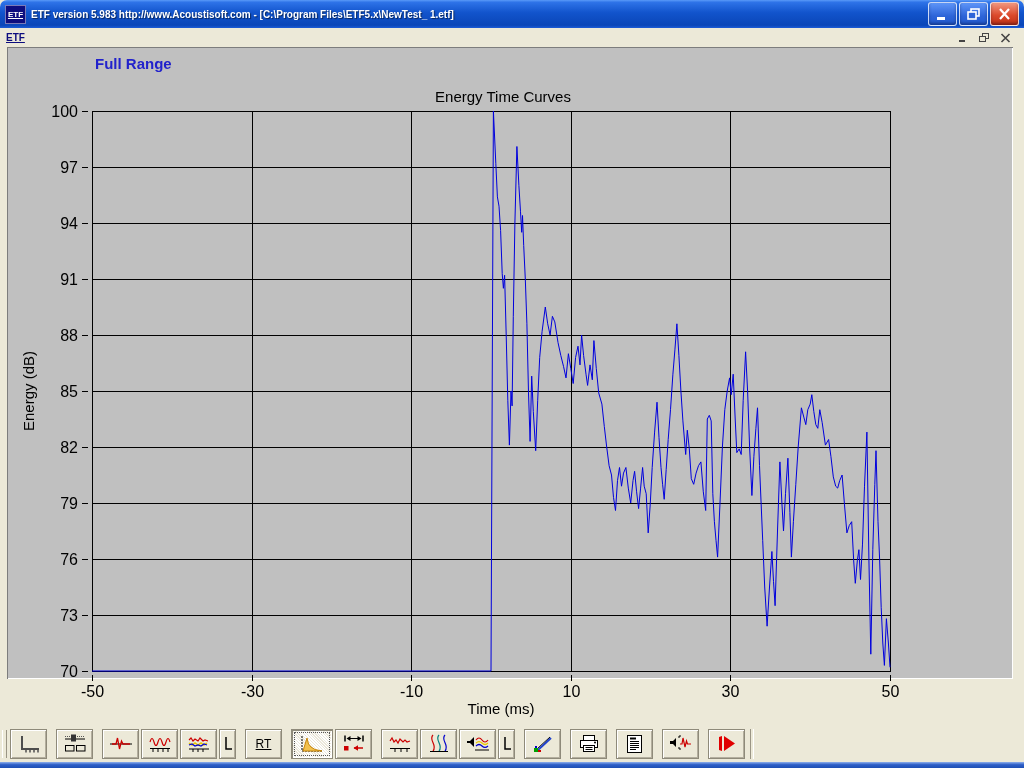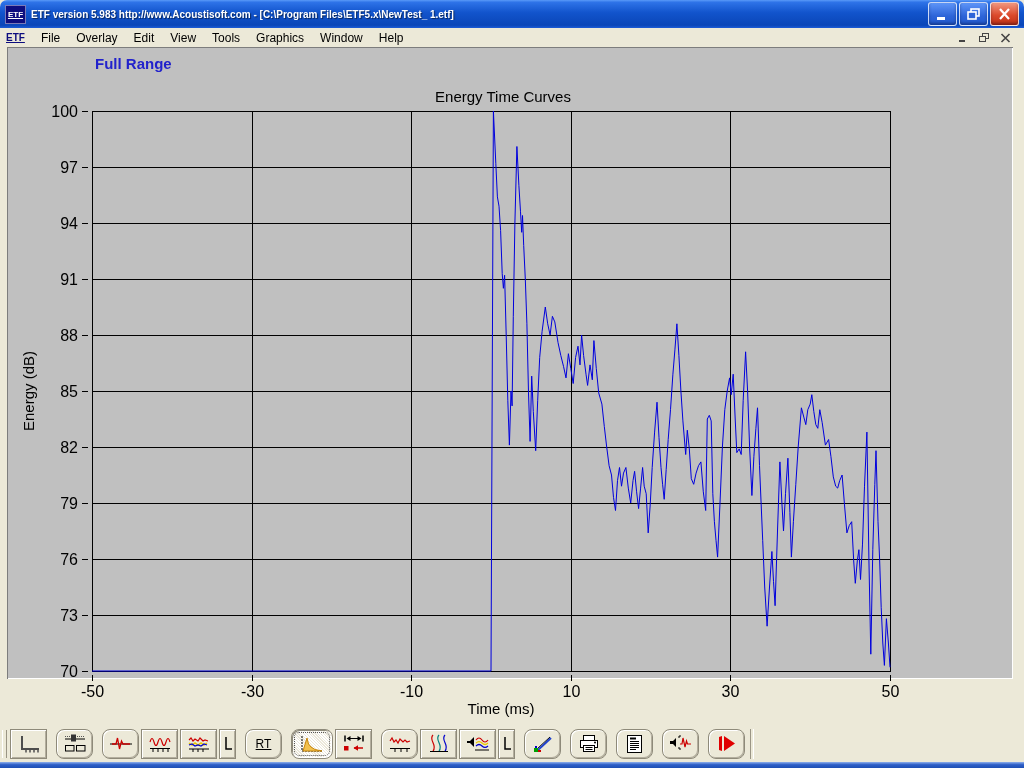--- a/index.html
+++ b/index.html
@@ -65,21 +65,21 @@
     position:absolute;left:2px;top:4px;width:3px;height:28px;
     border-left:1px solid #ffffff;border-right:1px solid #9a9585;
   }
   .tb-btn{
     width:37px;height:30px;margin-right:2px;flex:0 0 auto;
     background:#ECE9D8;border:1px solid #8E8A7A;box-sizing:border-box;
     box-shadow:inset 1px 1px 0 #ffffff, inset -1px -1px 0 #b3ae9e;
     display:flex;align-items:center;justify-content:center;
   }
   .tb-btn.narrow{width:17px;}
-  .tb-btn.gap{margin-left:7px;border-radius:8px;}
+  .tb-btn.gap{margin-left:7px;}
   .tb-btn.pressed{
     width:42px;
     background:
       repeating-linear-gradient(45deg,#ffffff 0 1px,transparent 1px 2px),
       #ECE8DA;
     box-shadow:inset 1px 1px 0 #8E8A7A, inset -1px -1px 0 #ffffff;
     outline:1px dotted #555;outline-offset:-4px;
   }
   .rt-label{font-size:12px;color:#000;text-decoration:underline;}
   .tb-end{
@@ -112,30 +112,20 @@
   </div>
   <div class="tb-ctl close">
     <svg width="17" height="14" viewBox="0 0 17 14">
       <path d="M4 2 L13 12 M13 2 L4 12" stroke="#fff" stroke-width="2.2"></path>
     </svg>
   </div>
 </div>
 
 <div class="menubar">
   <span class="mdi-icon">ETF</span>
-  <span id="menu-items" style="display:flex;">
-      <span class="menu-item">File</span>
-      <span class="menu-item">Overlay</span>
-      <span class="menu-item">Edit</span>
-      <span class="menu-item">View</span>
-      <span class="menu-item">Tools</span>
-      <span class="menu-item">Graphics</span>
-      <span class="menu-item">Window</span>
-      <span class="menu-item">Help</span>
-    </span>
   <span class="mdi-ctls">
     <span class="mdi-btn">
       <svg width="11" height="10" viewBox="0 0 11 10">
         <rect x="1" y="7" width="6" height="2" fill="#444"></rect>
       </svg>
     </span>
     <span class="mdi-btn">
       <svg width="11" height="10" viewBox="0 0 11 10">
         <rect x="3.5" y="0.5" width="6" height="5" fill="none" stroke="#444"></rect>
         <rect x="0.5" y="3.5" width="6" height="5" fill="#ECE9D8" stroke="#444"></rect>

